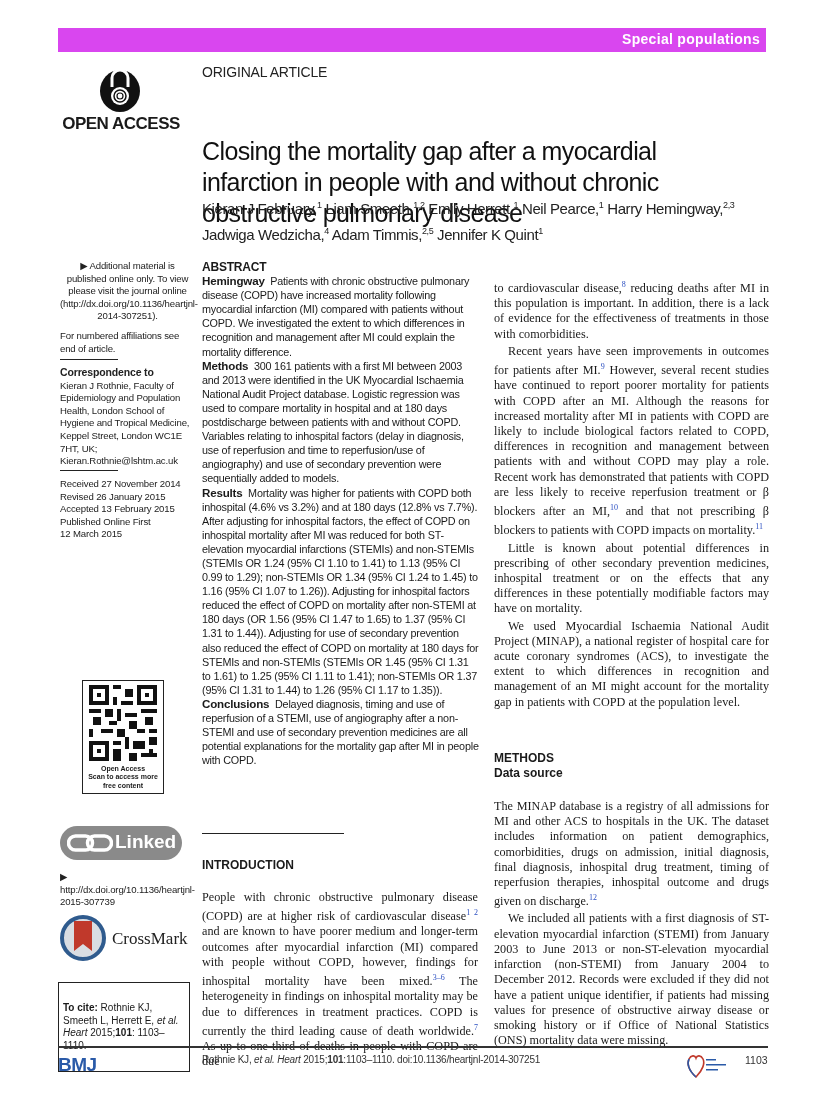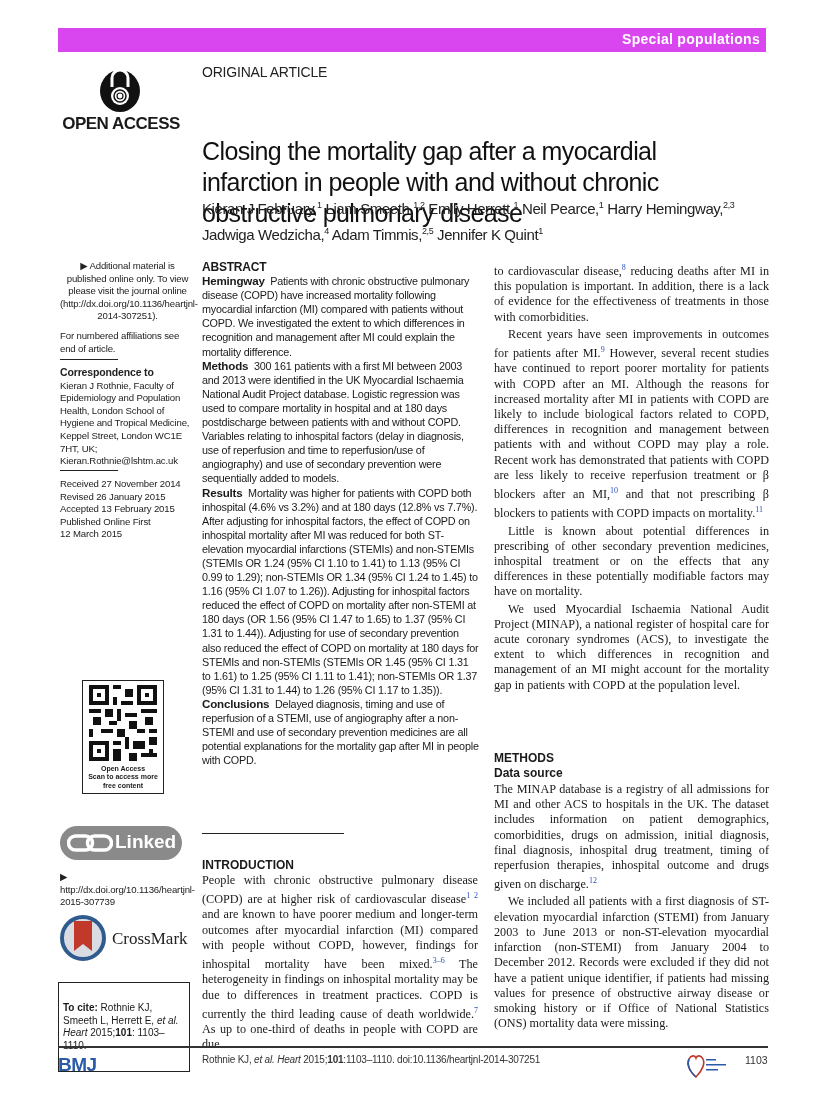--- a/index.html
+++ b/index.html
@@ -41,21 +41,21 @@
   #cite { left: 58px; top: 982px; width: 122px; border: 1px solid #222; padding: 19px 4px; font-size: 10px; line-height: 12.6px; }
 
   .col { font-size: 10.8px; line-height: 14.1px; color: #1a1a1a; letter-spacing: -0.2px; }
   #abstract { left: 202px; top: 260px; width: 278px; }
   #abstract .h { font-weight: bold; font-size: 12px; }
   #abstract p { margin: 0; }
   #abstract .lbl { font-weight: bold; font-size: 11.6px; }
   #abs-rule { left: 202px; top: 833px; width: 142px; }
 
   #intro-h { left: 202px; top: 858px; font-weight: bold; font-size: 12px; }
-  .body { font-size: 12.2px; line-height: 15.2px; text-align: justify; color: #1a1a1a; }
+  .body { font-size: 12.2px; line-height: 15.2px; text-align: justify; color: #1a1a1a; margin-top: 17px; }
   .body p { margin: 0; }
   .body .ind { text-indent: 14px; }
   .body sup { font-size: 8px; color: #2a4ec0; }
   #intro-body { left: 202px; top: 873px; width: 276px; }
 
   #right-body { left: 494px; top: 260px; width: 275px; }
   #right-body p + p { margin-top: 2px; }
 
   #methods-h { left: 494px; top: 751px; font-weight: bold; font-size: 12px; }
   #datasrc-h { left: 494px; top: 766px; font-weight: bold; font-size: 12px; }

